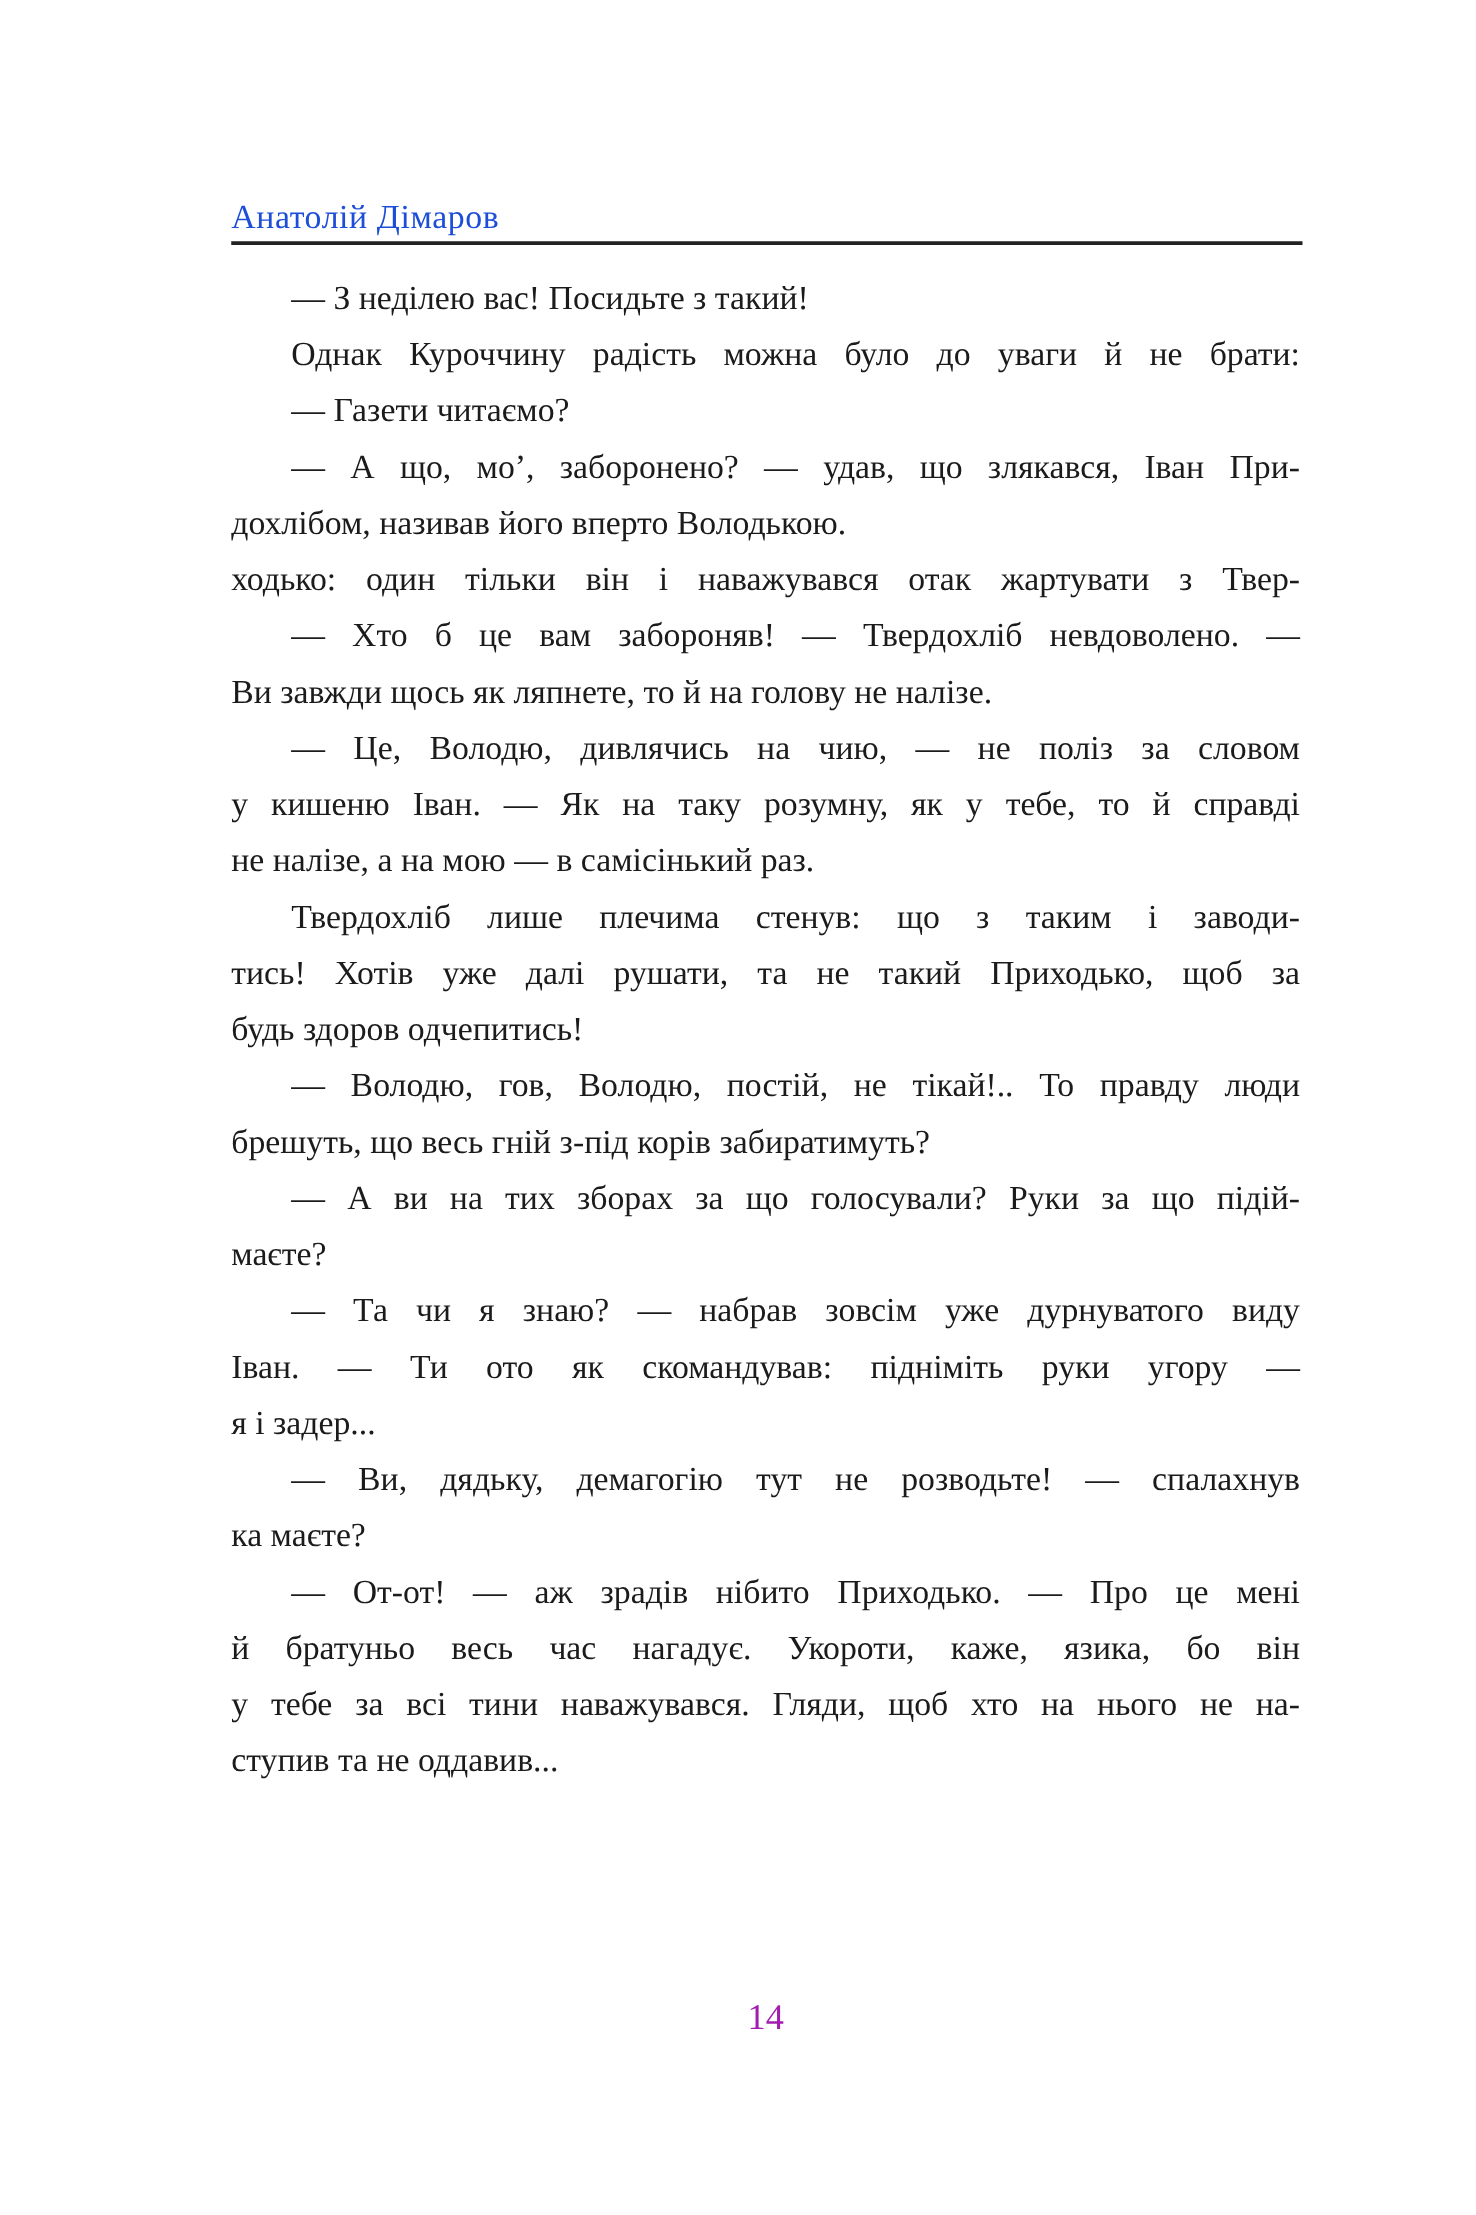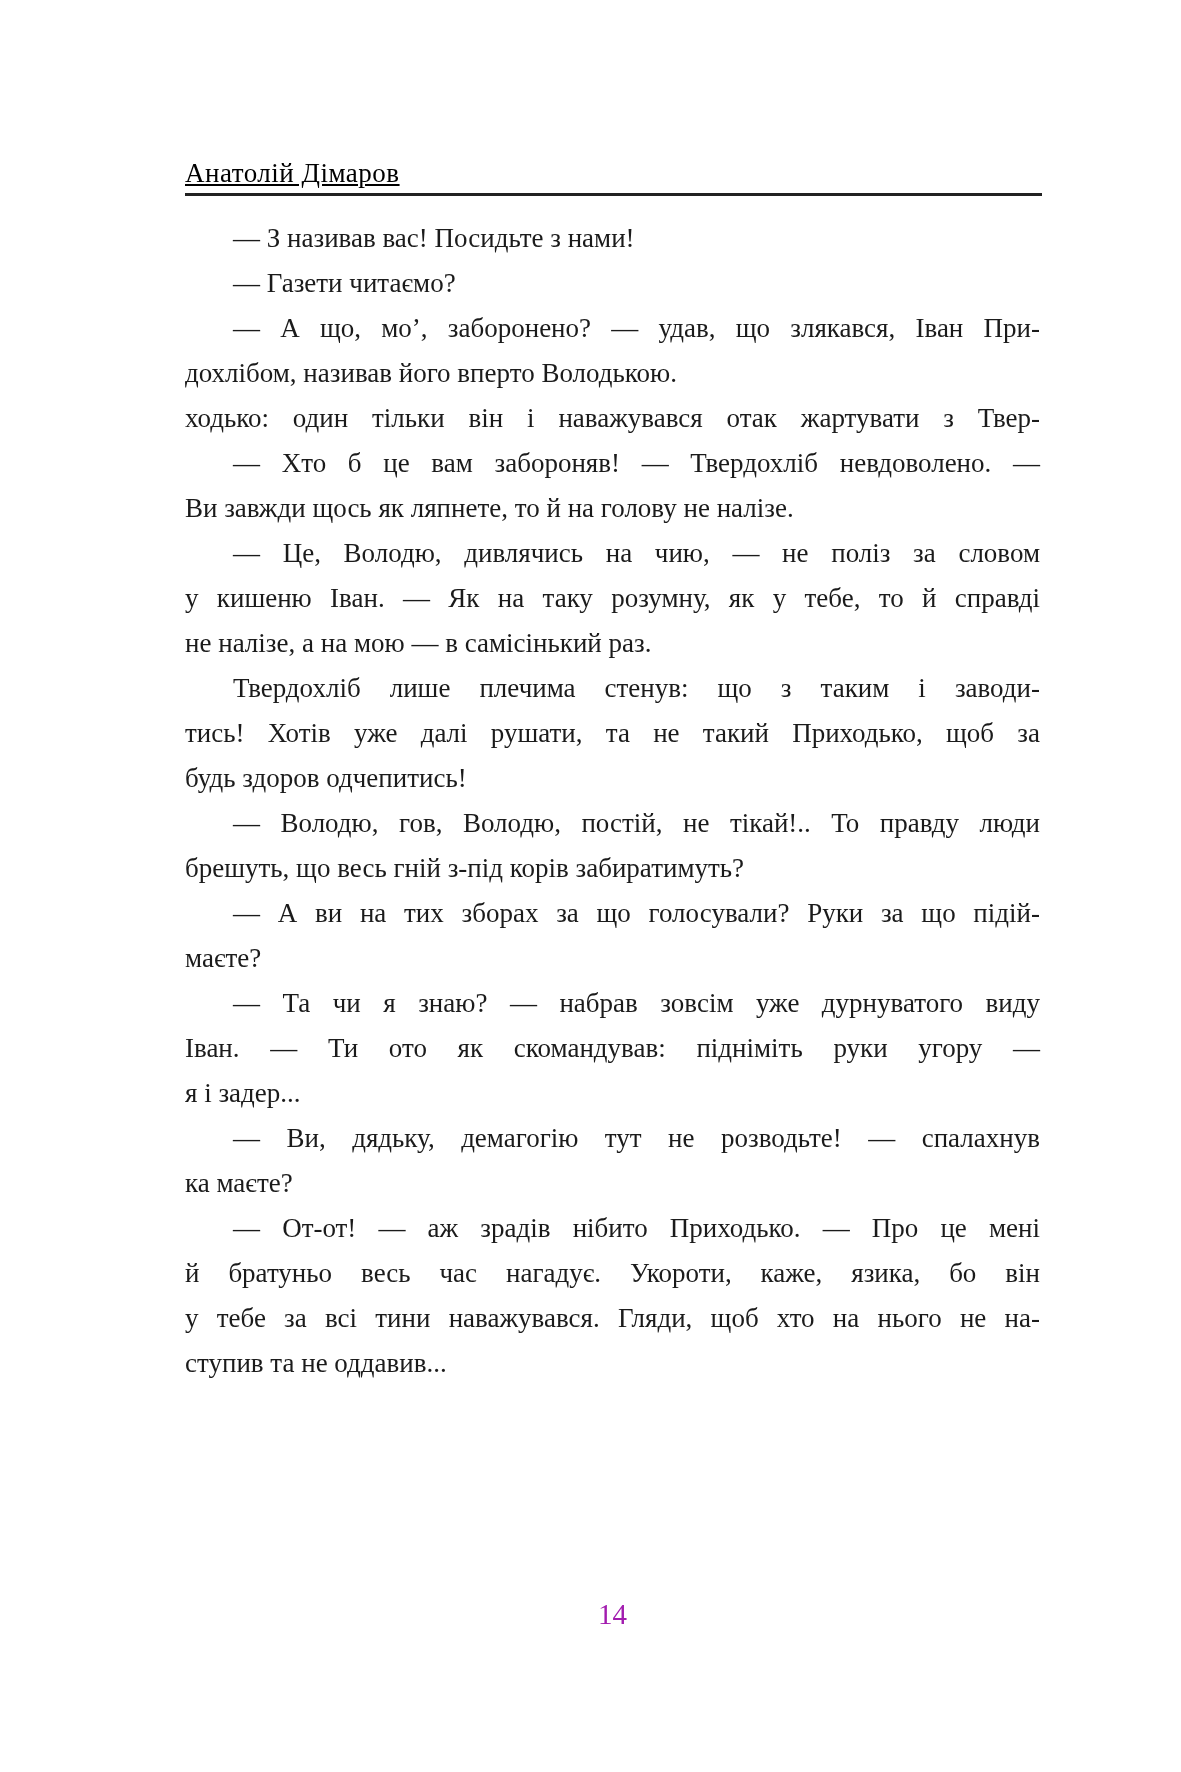--- a/index.html
+++ b/index.html
@@ -16,23 +16,22 @@
     font-family: "Liberation Serif", "DejaVu Serif", serif;
     overflow: hidden;
   }
   .running-head {
     position: absolute;
     left: 185px;
     top: 158px;
     width: 857px;
     font-size: 27px;
     letter-spacing: 0.5px;
-    color: #000000;
+    color: #1d4ed8;
     line-height: 30px;
-    text-decoration: underline;
   }
   .head-rule {
     position: absolute;
     left: 185px;
     top: 193px;
     width: 857px;
     height: 3px;
     background: #222222;
   }
   .text-block {
@@ -70,21 +69,22 @@
 </head>
 <body>
 
 <div class="page">
 
   <div class="running-head">Анатолій Дімаров</div>
 
   <div class="head-rule"></div>
 
   <div class="text-block">
-      <div class="line indent end">— З називав вас! Посидьте з нами!</div>
+      <div class="line indent end">— З неділею вас! Посидьте з такий!</div>
+      <div class="line indent">Однак Куроччину радість можна було до уваги й не брати:</div>
       <div class="line indent end">— Газети читаємо?</div>
       <div class="line indent">— А що, мо’, заборонено? — удав, що злякався, Іван При-</div>
       <div class="line end">дохлібом, називав його вперто Володькою.</div>
       <div class="line">ходько: один тільки він і наважувався отак жартувати з Твер-</div>
       <div class="line indent">— Хто б це вам забороняв! — Твердохліб невдоволено. —</div>
       <div class="line end">Ви завжди щось як ляпнете, то й на голову не налізе.</div>
       <div class="line indent">— Це, Володю, дивлячись на чию, — не поліз за словом</div>
       <div class="line">у кишеню Іван. — Як на таку розумну, як у тебе, то й справді</div>
       <div class="line end">не налізе, а на мою — в самісінький раз.</div>
       <div class="line indent">Твердохліб лише плечима стенув: що з таким і заводи-</div>

